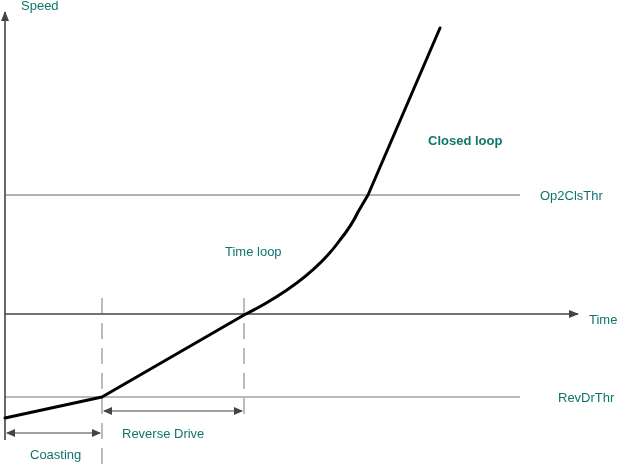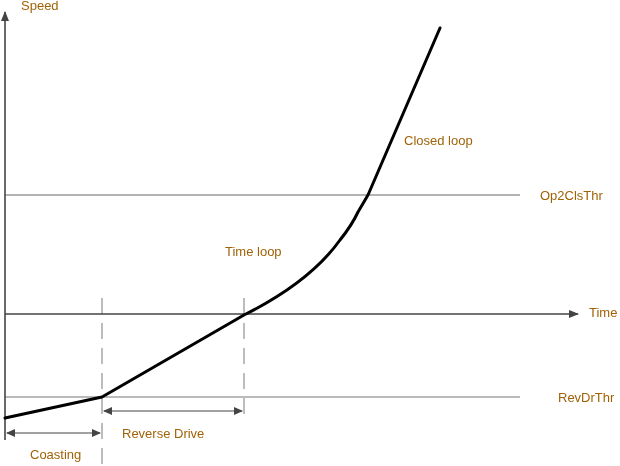--- a/index.html
+++ b/index.html
@@ -1,18 +1,18 @@
 <!DOCTYPE html>
 <html><head>
 <meta charset="utf-8">
 <style>
   html, body { margin: 0; padding: 0; background: #ffffff; }
   body { width: 620px; height: 466px; position: relative; overflow: hidden; font-family: "Liberation Sans", sans-serif; }
   svg { position: absolute; left: 0; top: 0; }
-  .lbl { position: absolute; font-size: 13px; color: #a16207; white-space: nowrap; line-height: 1; }
+  .lbl { position: absolute; font-size: 13px; color: #0f766e; white-space: nowrap; line-height: 1; }
 </style>
 </head>
 <body>
 
 <svg width="620" height="466" viewBox="0 0 620 466">
   <defs>
     <marker id="arrowAxis" markerWidth="10" markerHeight="8" refX="9" refY="4" orient="auto" markerUnits="userSpaceOnUse">
       <path d="M0,0 L10,4 L0,8 Z" fill="#444444"></path>
     </marker>
     <marker id="arrowDim" markerWidth="9" markerHeight="8" refX="8" refY="4" orient="auto-start-reverse" markerUnits="userSpaceOnUse">
@@ -31,19 +31,19 @@
 
   <line x1="5" y1="440" x2="5" y2="12" stroke="#444444" stroke-width="1.6" marker-end="url(#arrowAxis)"></line>
 
   <line x1="7" y1="433" x2="100" y2="433" stroke="#444444" stroke-width="1.2" marker-start="url(#arrowDim)" marker-end="url(#arrowDim)"></line>
   <line x1="104" y1="411" x2="242" y2="411" stroke="#444444" stroke-width="1.2" marker-start="url(#arrowDim)" marker-end="url(#arrowDim)"></line>
 
   <path d="M5,418 L102,397 L244,315 Q310,282 340,240 Q352,225 358,212 L368,195 L440,28" fill="none" stroke="#000000" stroke-width="3" stroke-linejoin="round" stroke-linecap="round"></path>
 </svg>
 
 <div class="lbl" style="left:21px; top:-1px;">Speed</div>
-<div class="lbl" style="left:589px; top:306px;">Time</div>
+<div class="lbl" style="left:589px; top:313px;">Time</div>
 <div class="lbl" style="left:540px; top:189px;text-align:center;">Op2ClsThr</div>
 <div class="lbl" style="left:545px; top:391px;margin-left:13px;">RevDrThr</div>
 <div class="lbl" style="left:225px; top:245px;">Time loop</div>
-<div class="lbl" style="left:404px; top:134px;">Closed loop</div>
+<div class="lbl" style="left:428px; top:134px;font-weight:bold;">Closed loop</div>
 <div class="lbl" style="left:30px; top:448px;">Coasting</div>
 <div class="lbl" style="left:122px; top:427px;">Reverse Drive</div>
 
 </body></html>

